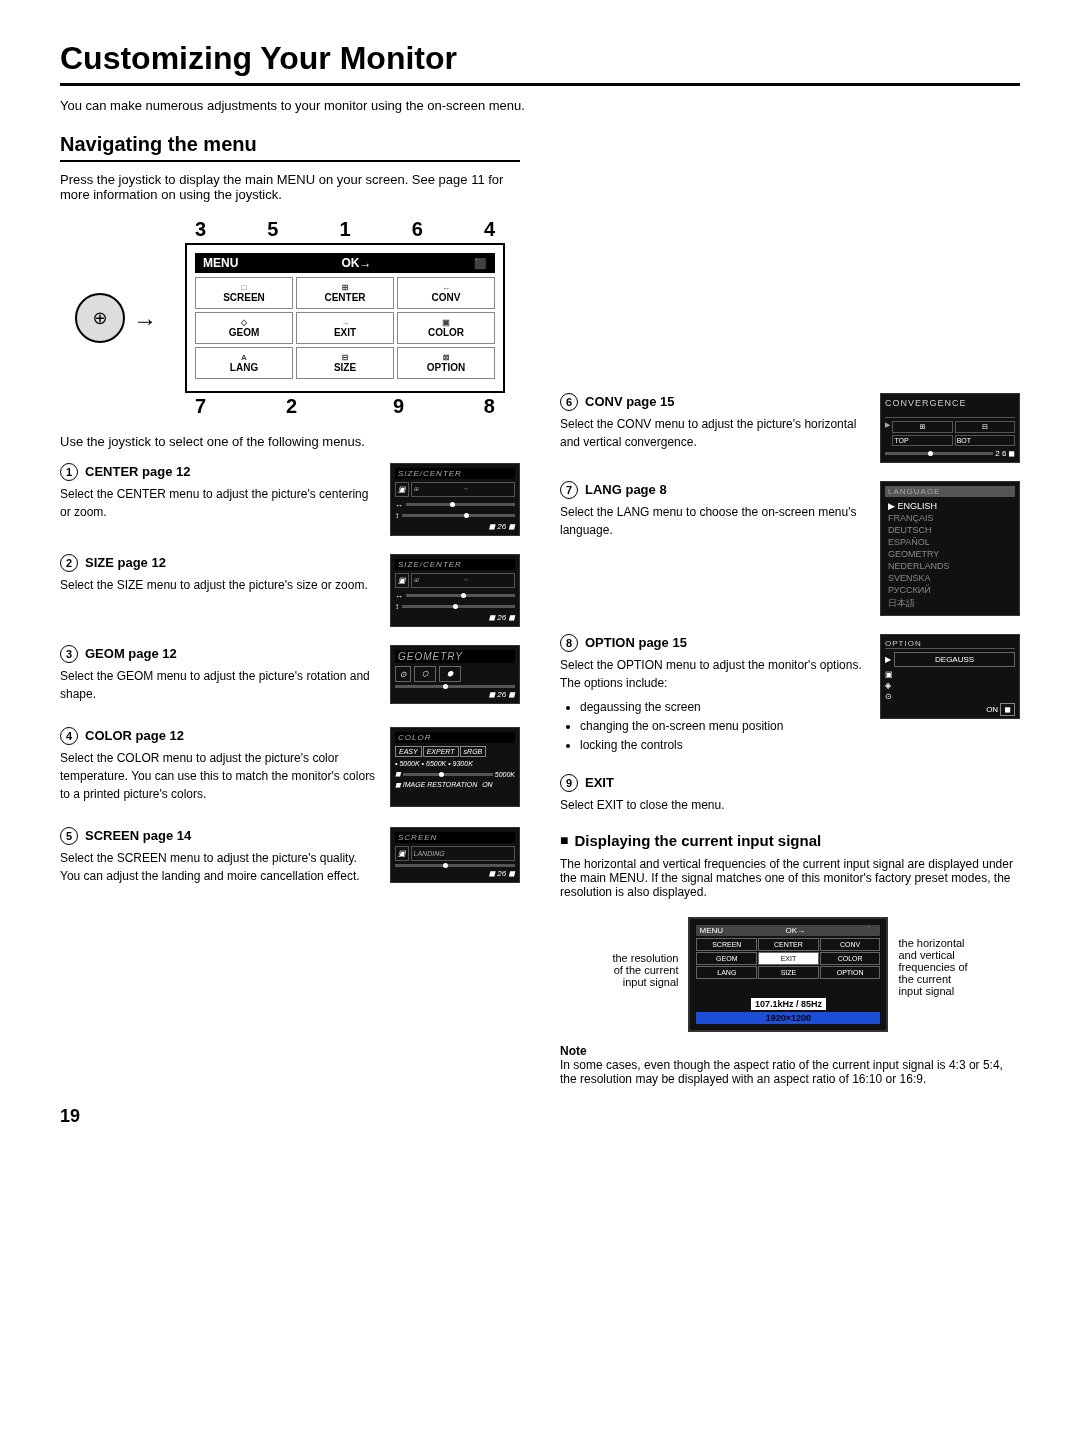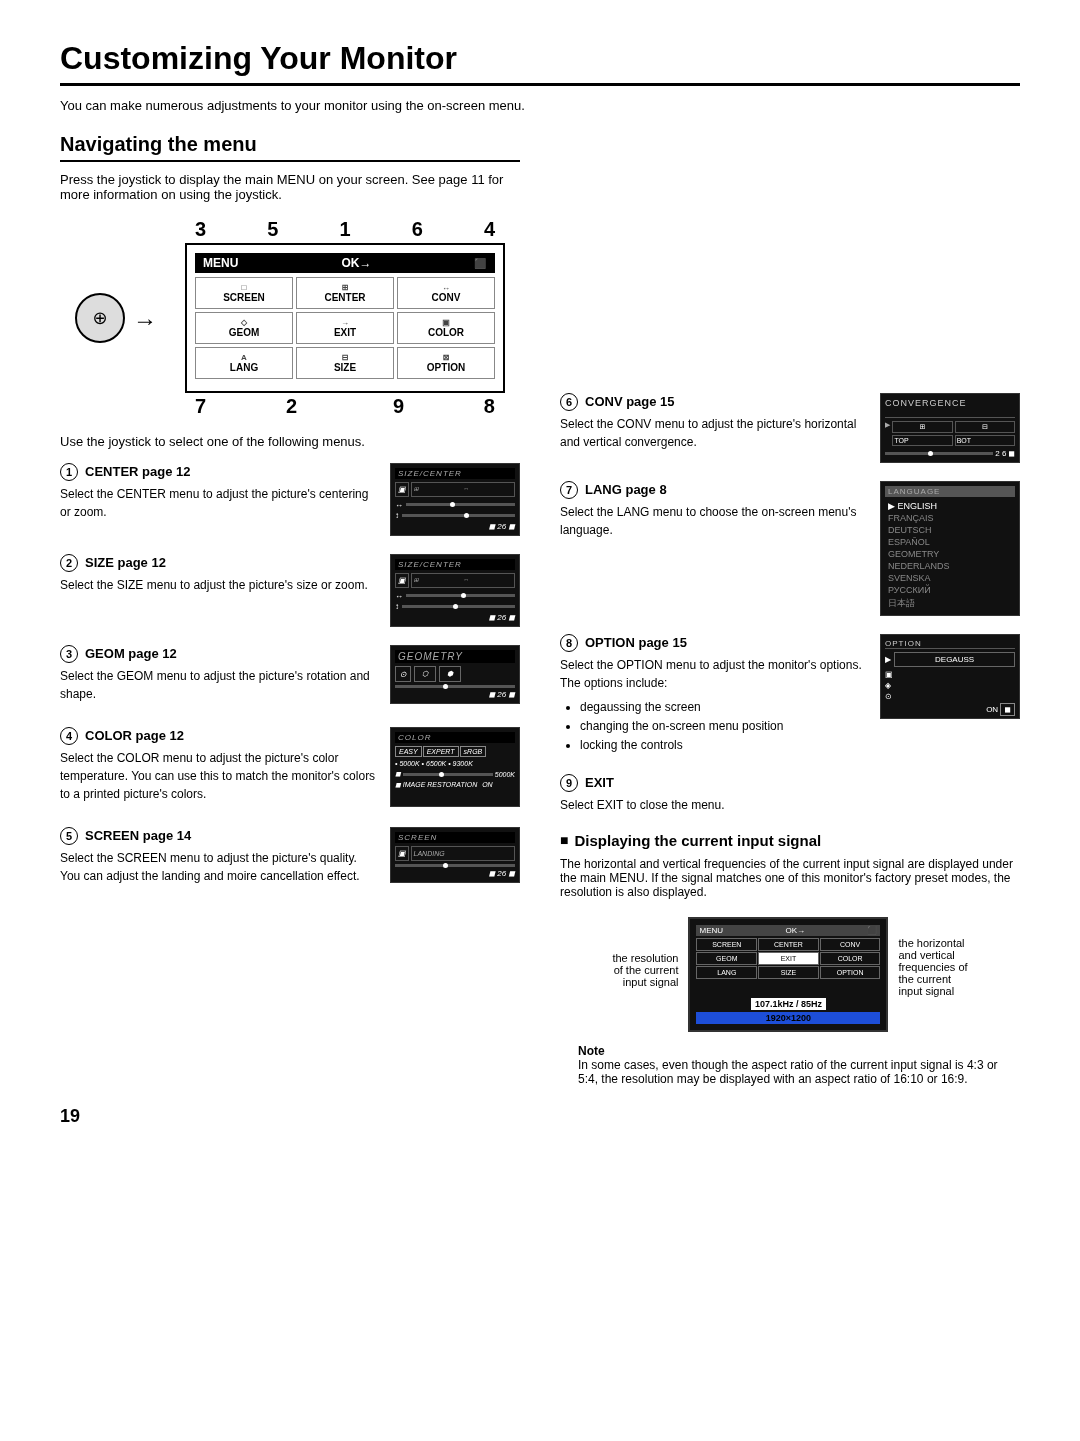--- a/index.html
+++ b/index.html
@@ -749,21 +749,21 @@
           </div>
           <div style="font-size:11px; padding-top:20px;">
             <div>the horizontal</div>
             <div>and vertical</div>
             <div>frequencies of</div>
             <div>the current</div>
             <div>input signal</div>
           </div>
         </div>
 
-        <div class="note-box" style="margin-top:12px;margin-left:18px;">
+        <div class="note-box" style="margin-top:12px;">
           <div class="note-title">Note</div>
           <p>In some cases, even though the aspect ratio of the current input signal is 4:3 or 5:4, the resolution may be displayed with an aspect ratio of 16:10 or 16:9.</p>
         </div>
       </div>
 
     </div>
 
   </div>
 
   <div class="page-number">19</div>

